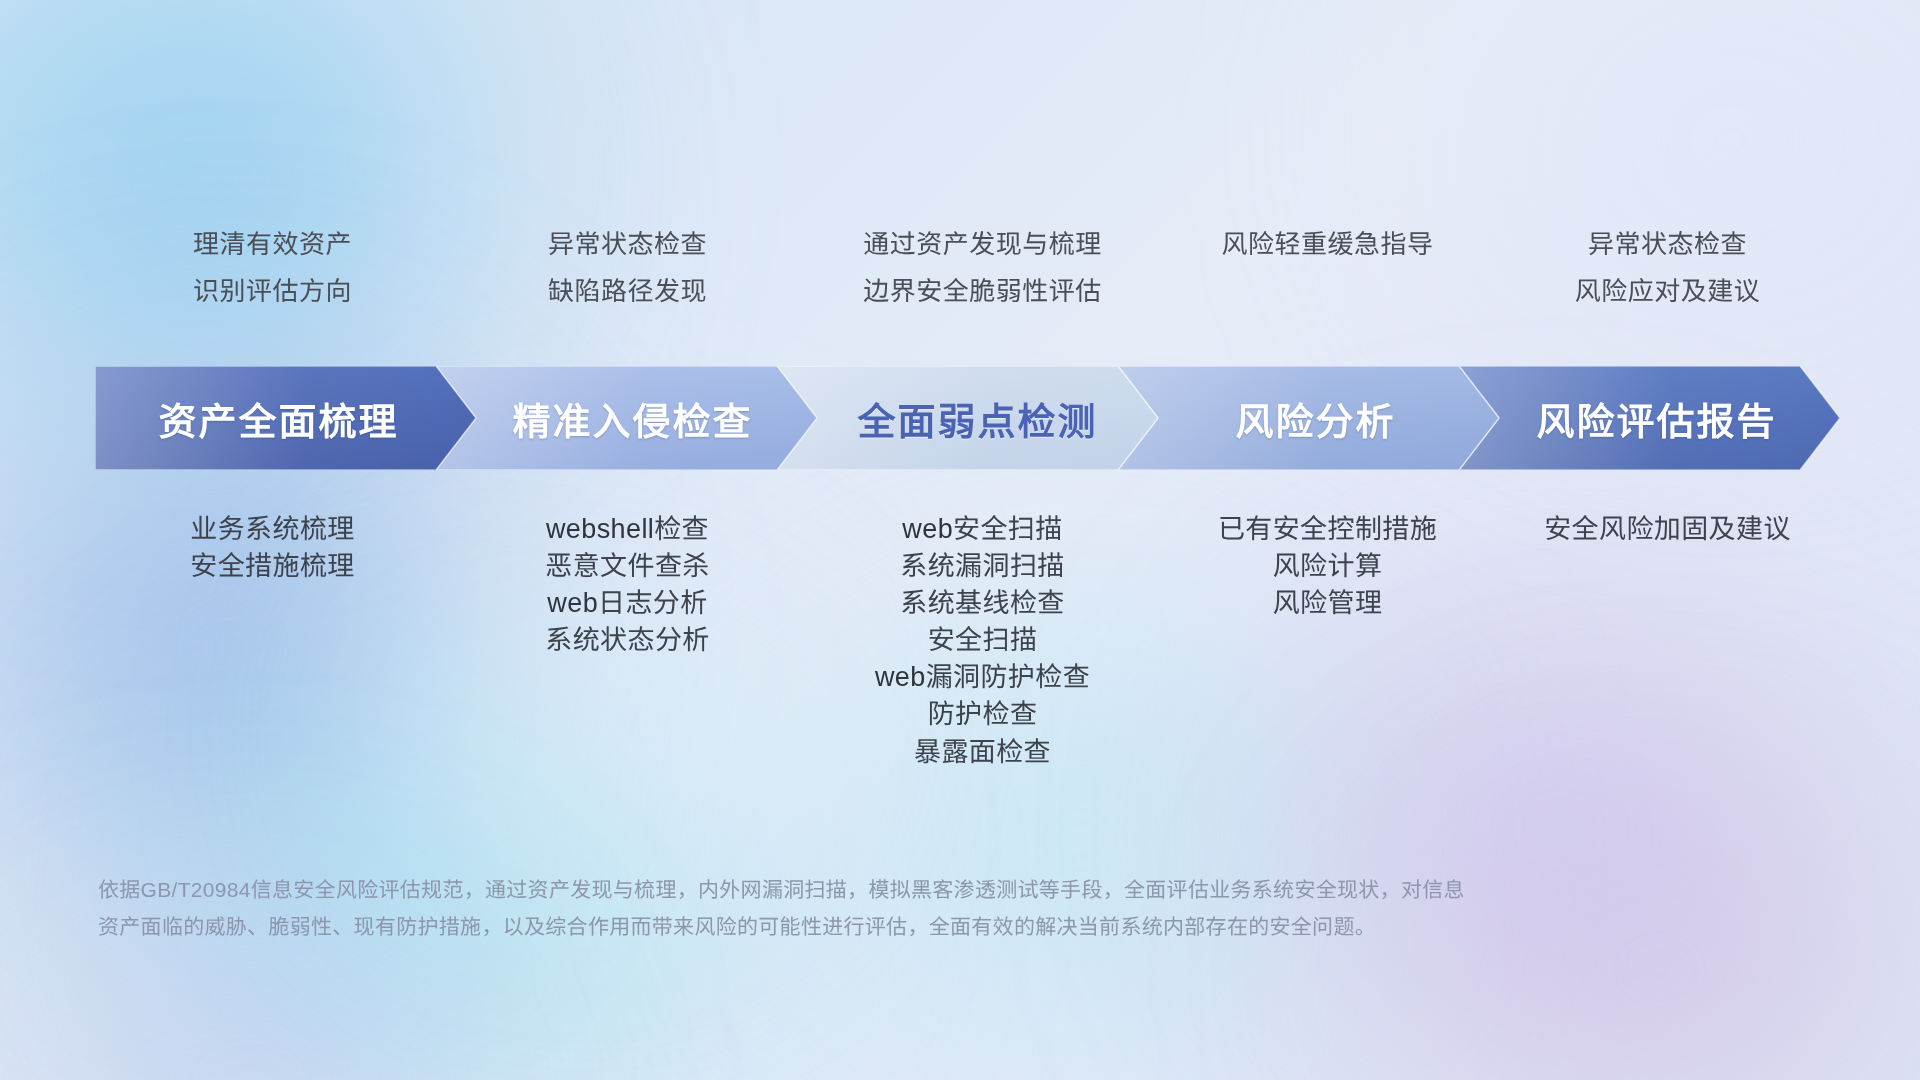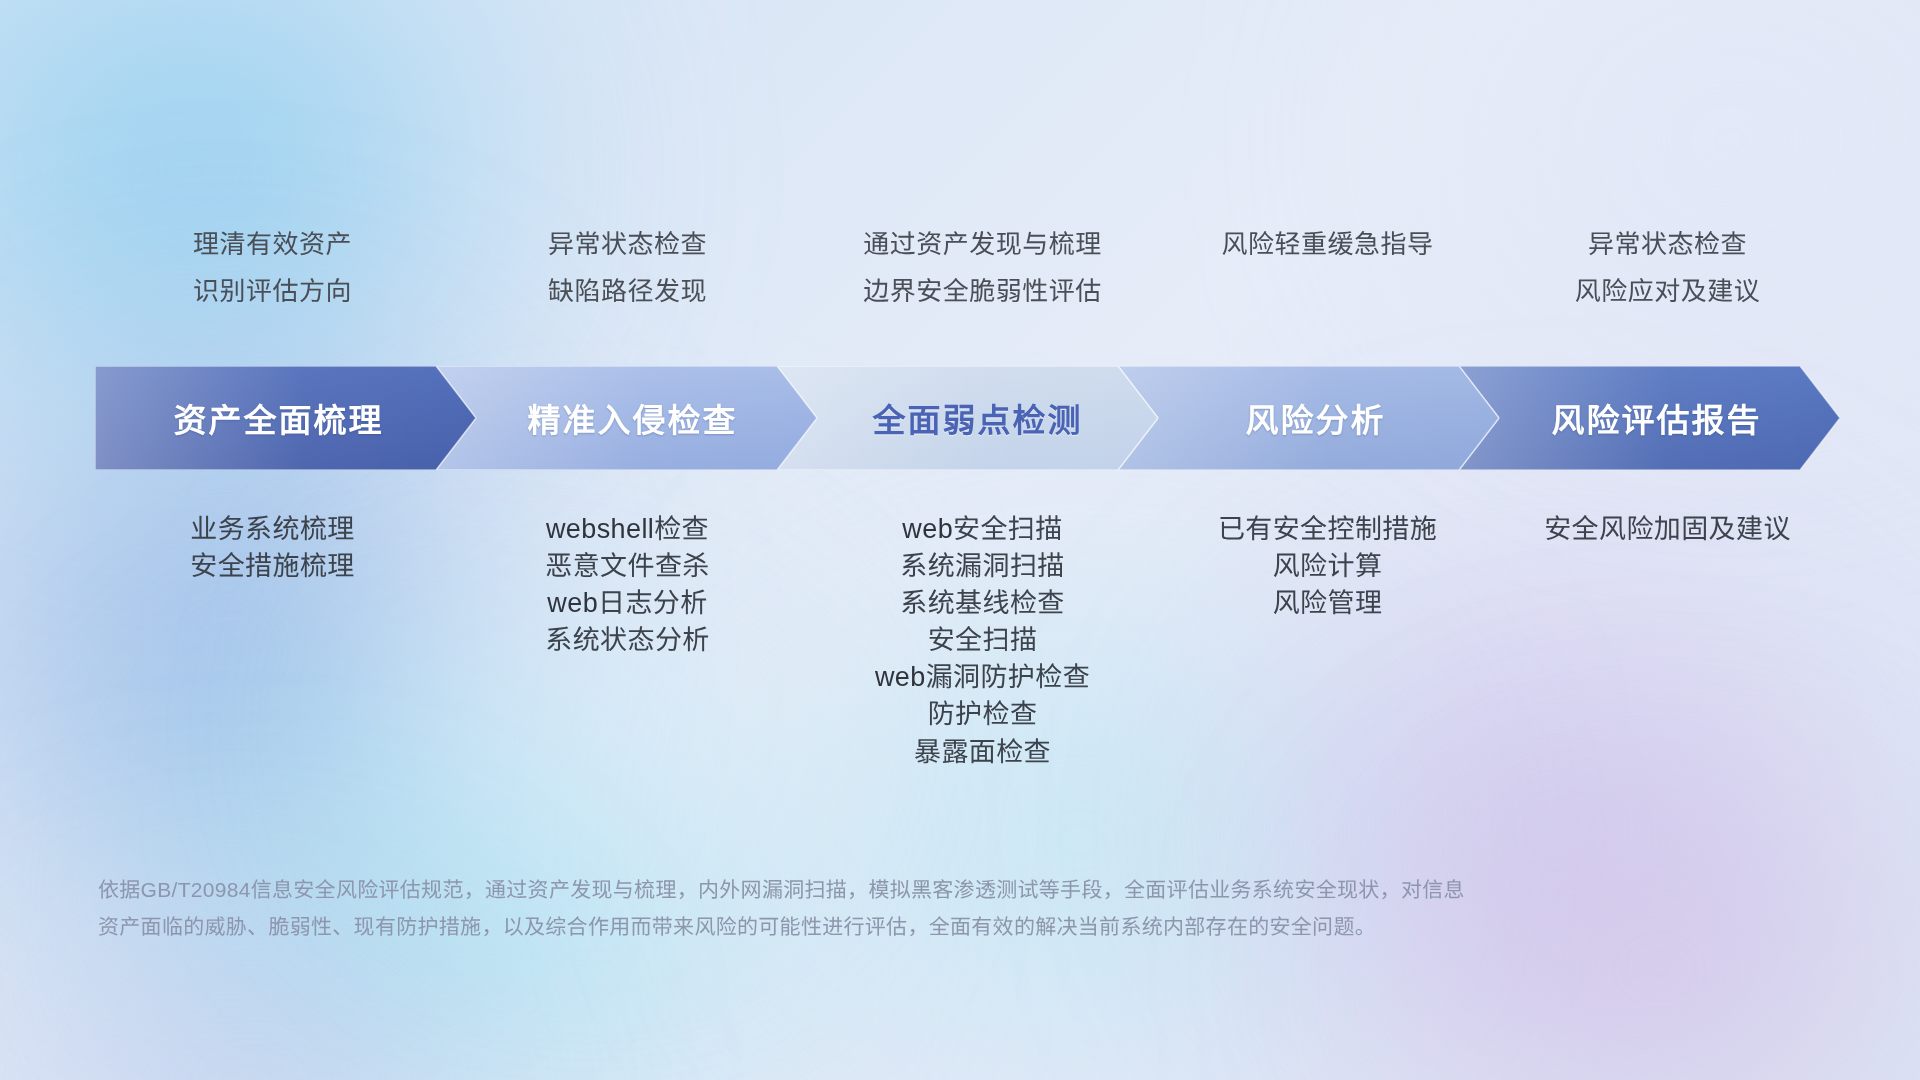--- a/index.html
+++ b/index.html
@@ -117,21 +117,21 @@
     position: absolute;
     top: 0;
     height: 104px;
     display: flex;
     align-items: center;
     justify-content: center;
   }
   .chev .label {
     position: relative;
     z-index: 3;
-    font-size: 33px;
+    font-size: 38px;
     font-weight: bold;
     letter-spacing: 2px;
     white-space: nowrap;
     text-shadow: 0 1px 2px rgba(40,60,110,0.28);
   }
   .chev svg {
     position: absolute;
     inset: 0;
     width: 100%;
     height: 100%;

